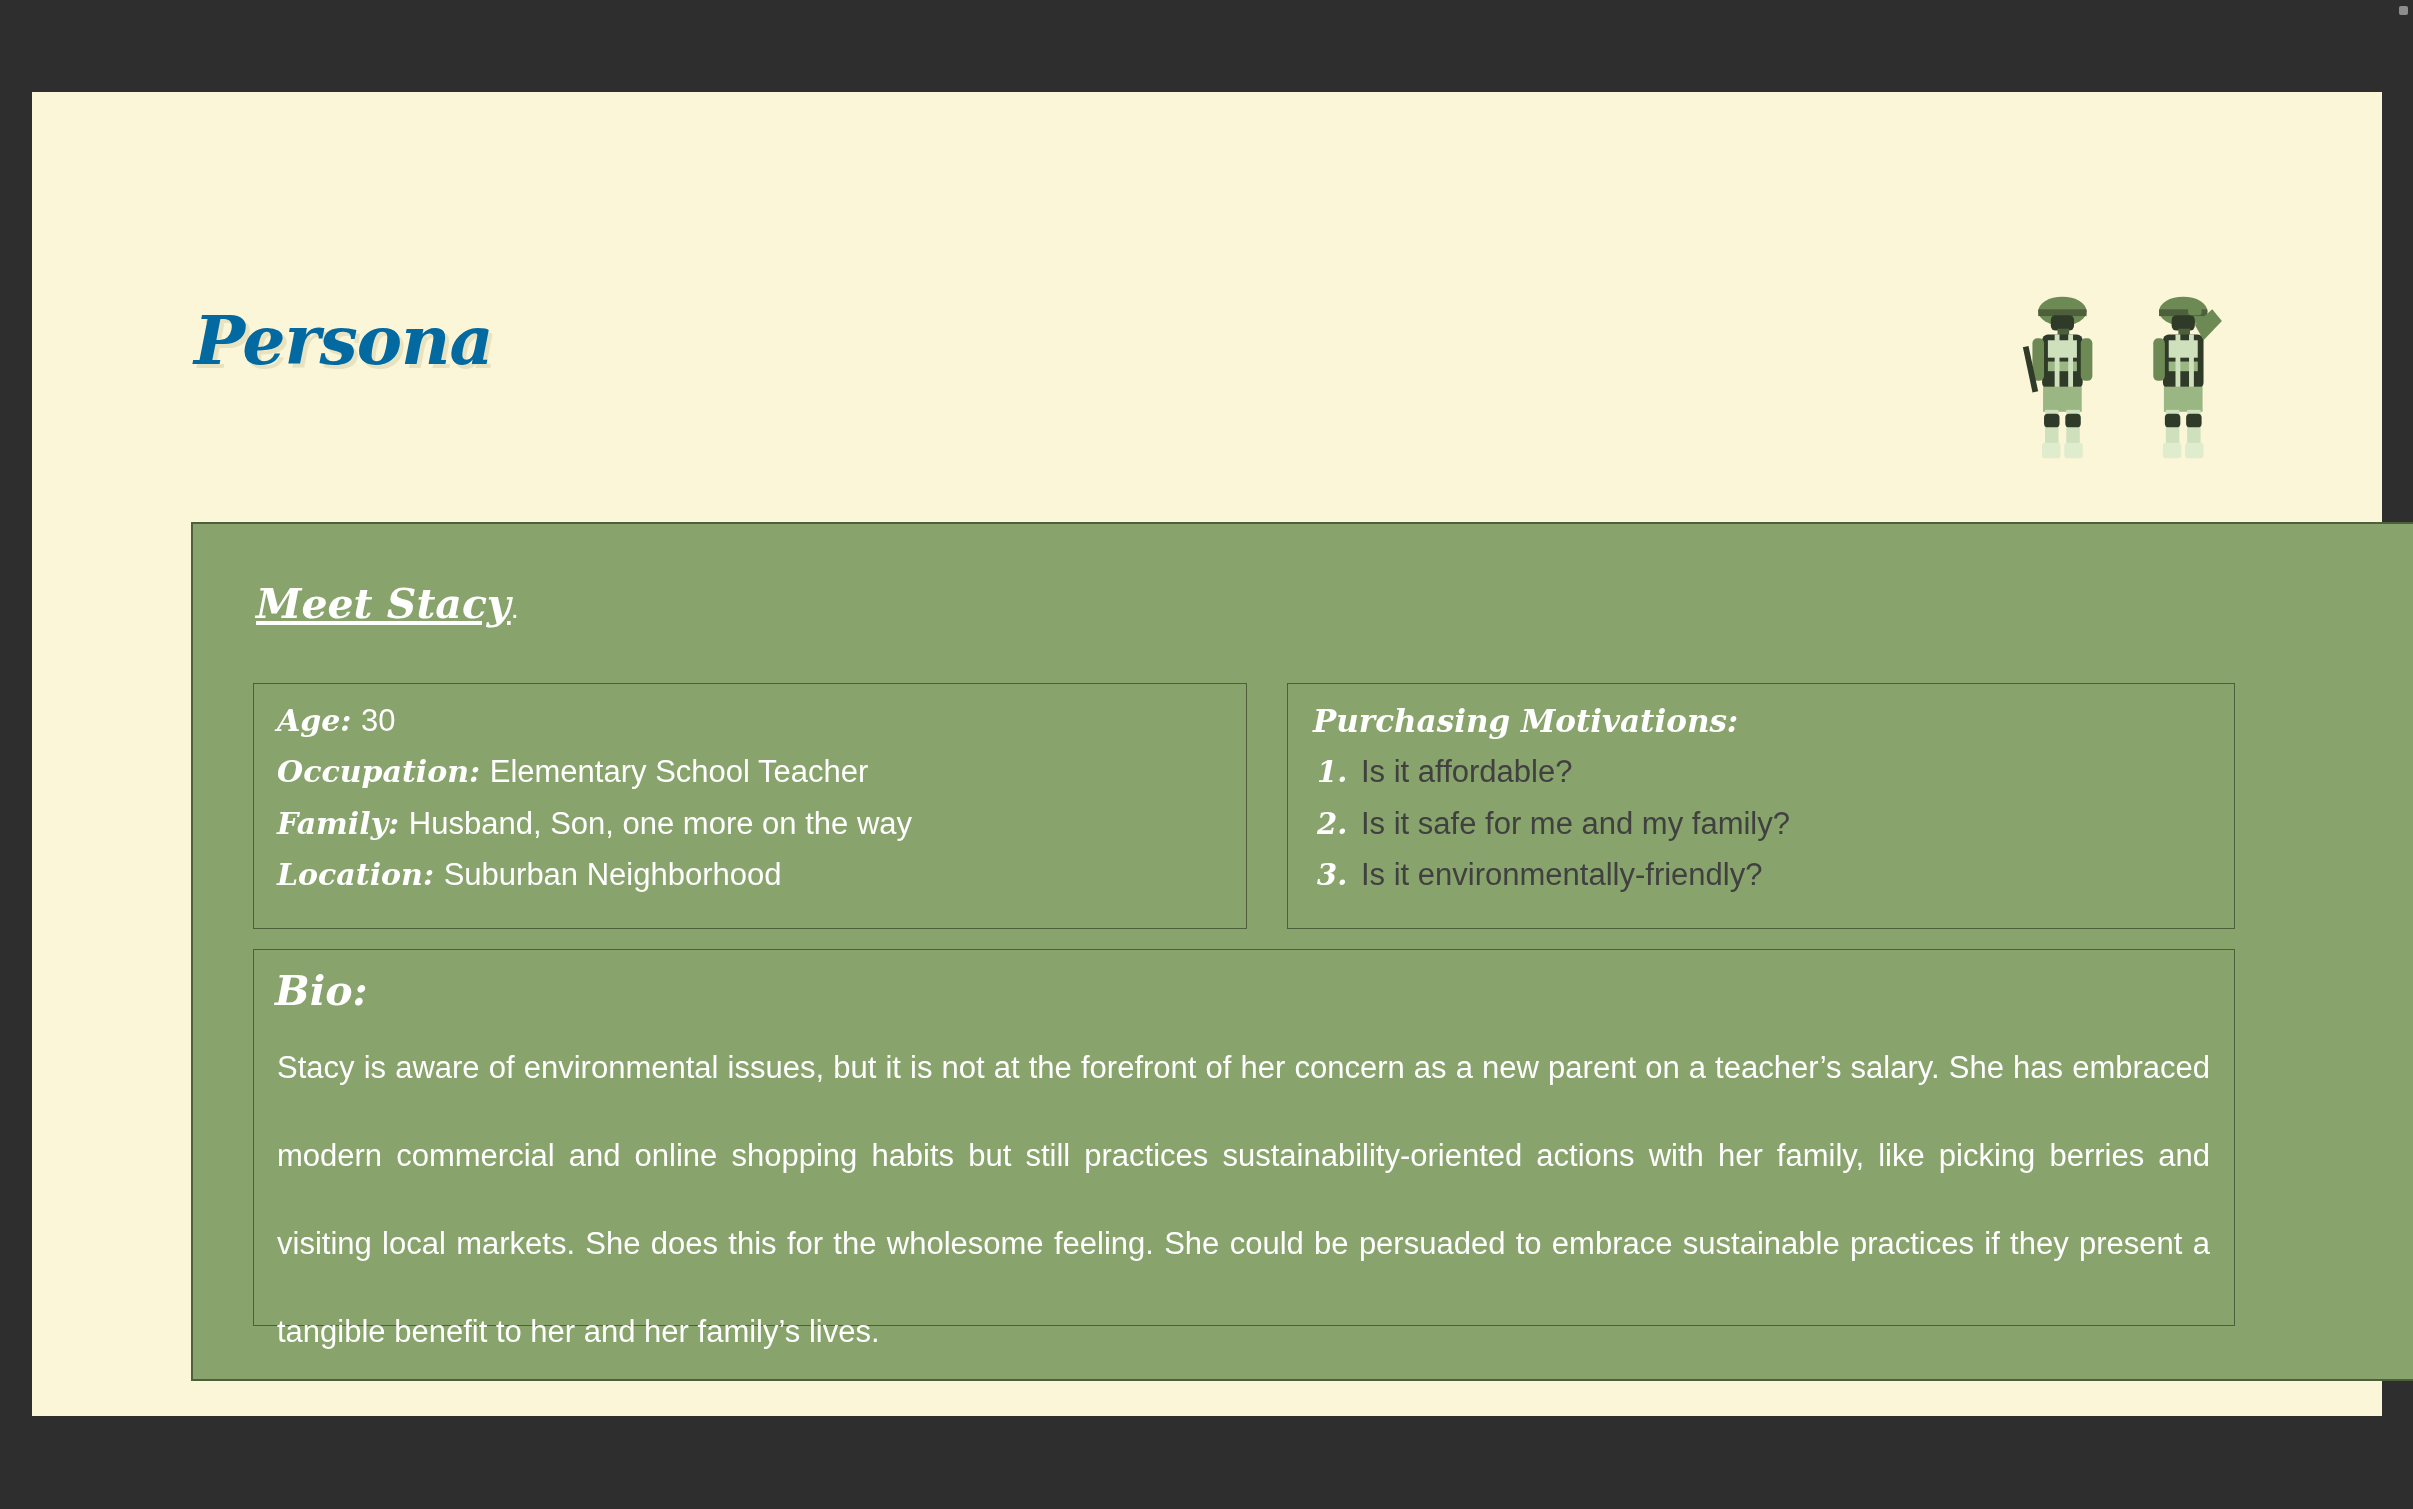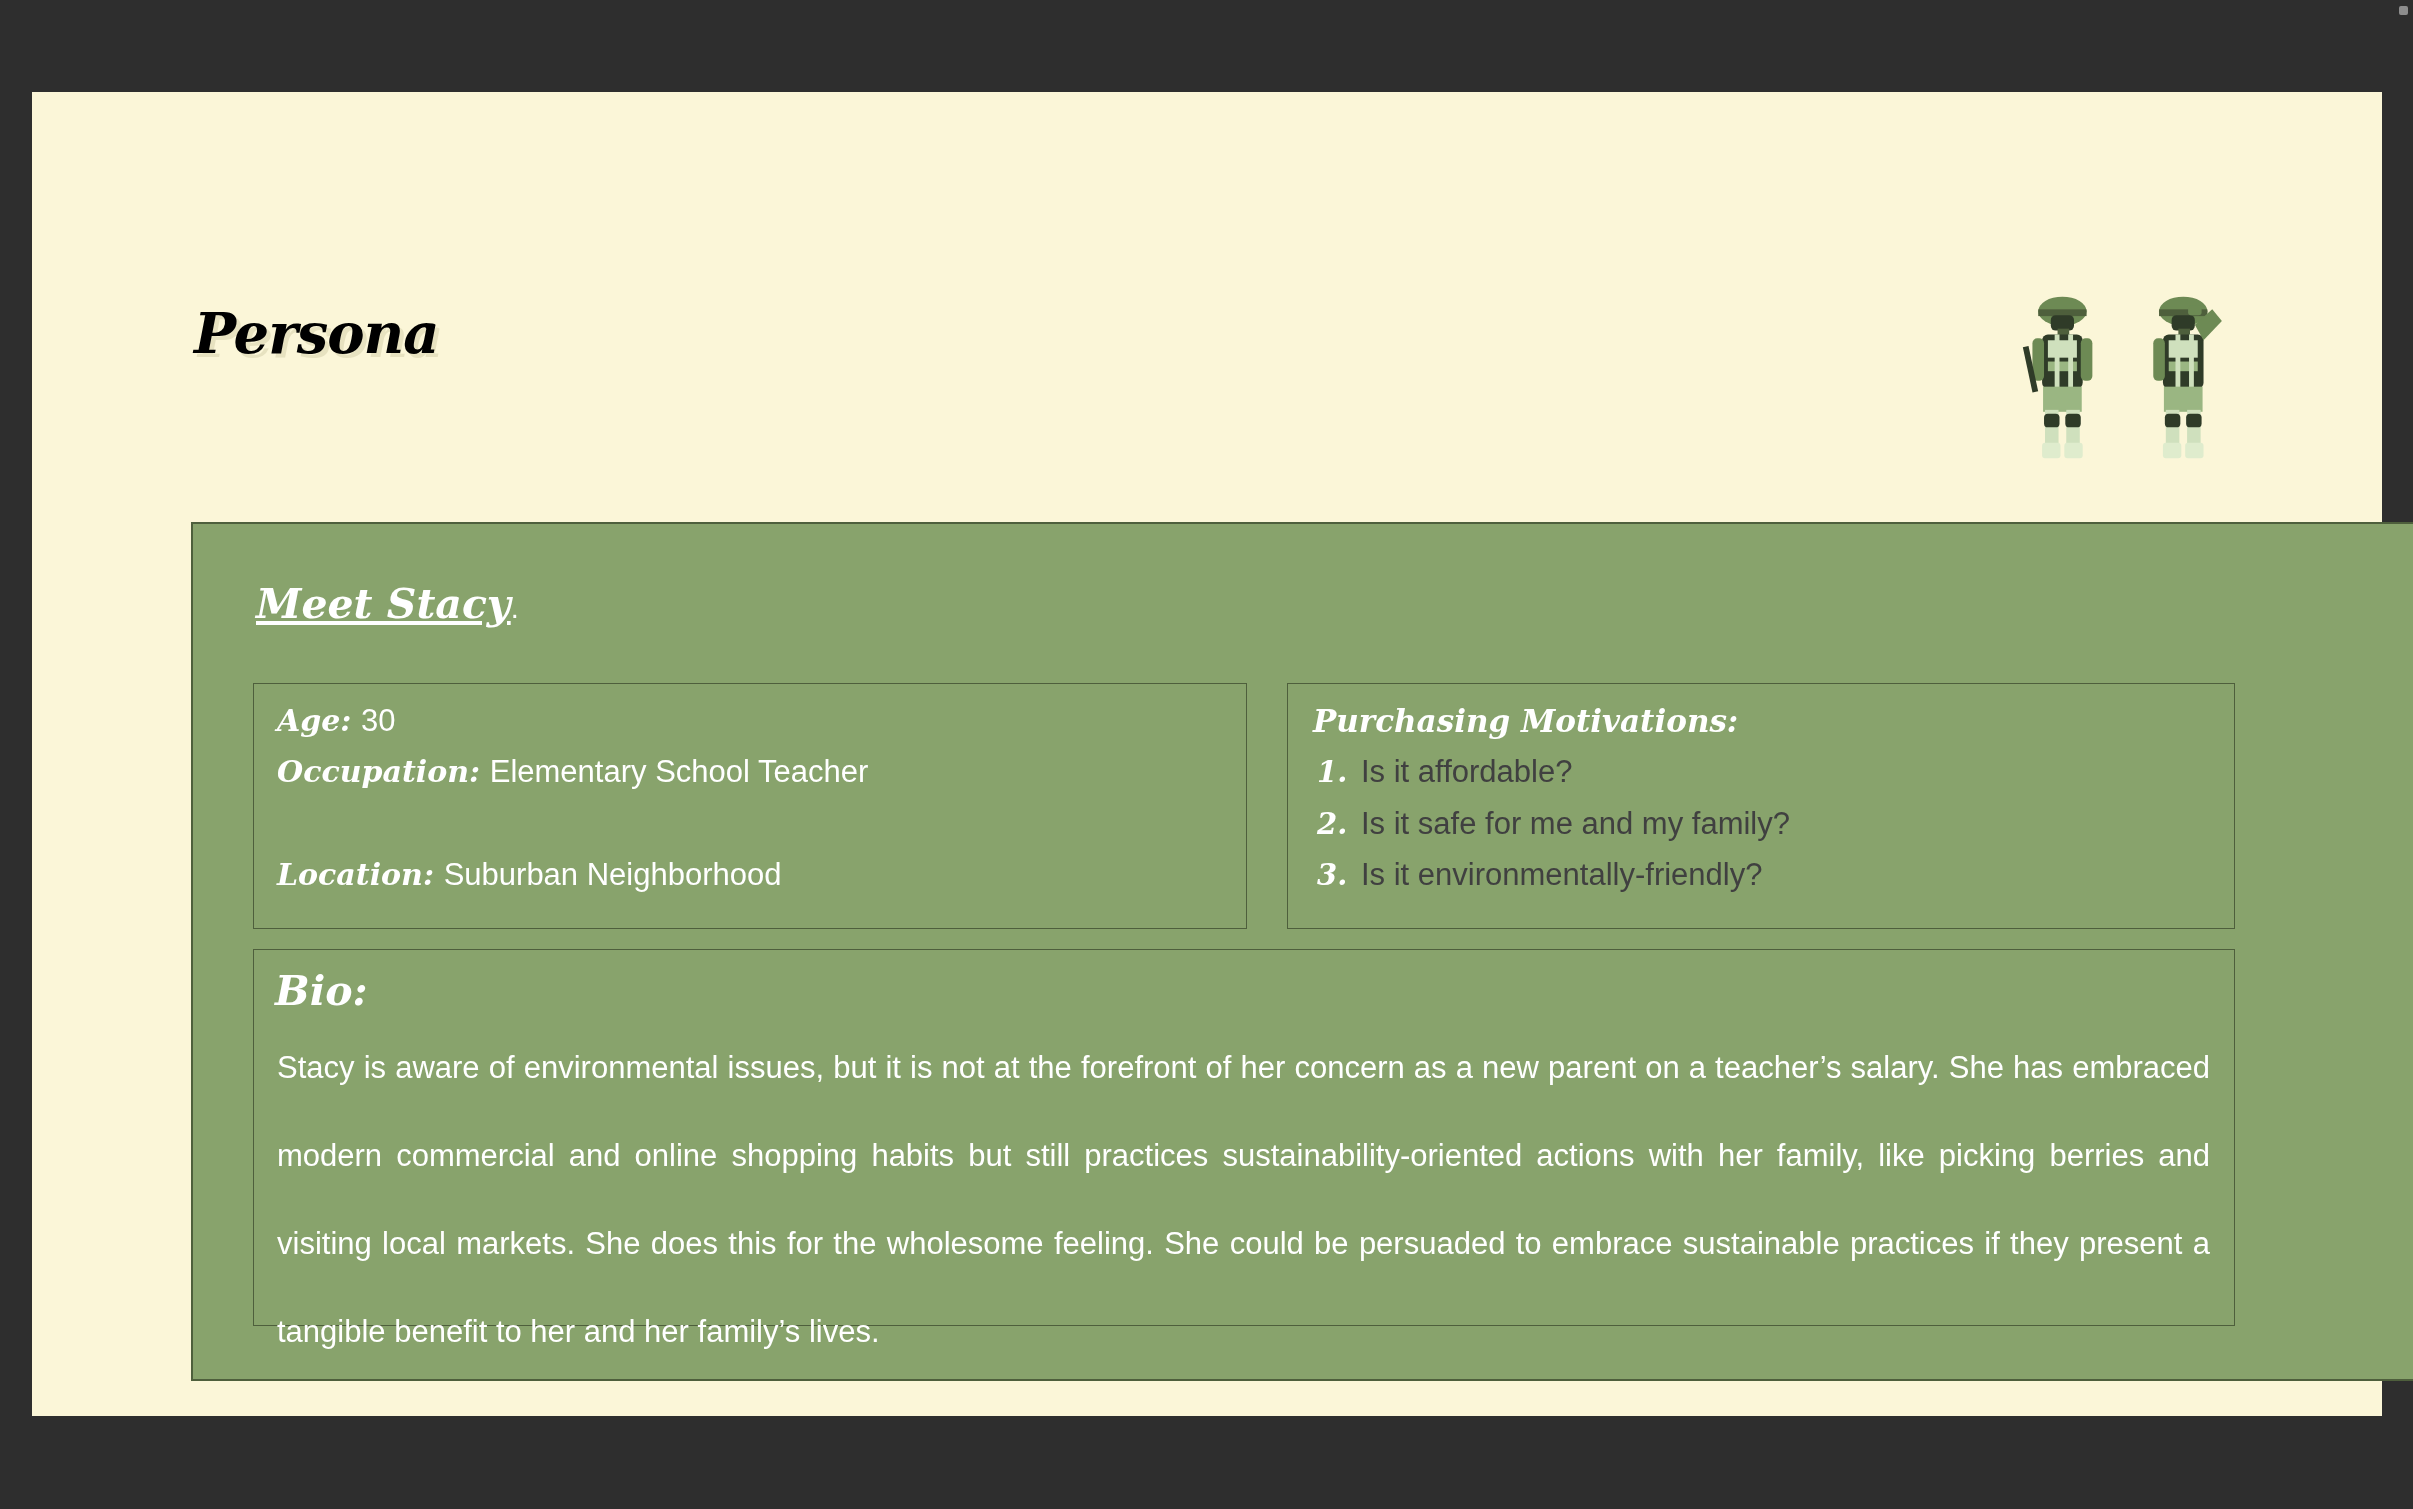--- a/index.html
+++ b/index.html
@@ -29,22 +29,22 @@
   }
 
   
   .title {
     position: absolute;
     left: 162px;
     top: 208px;
     font-family: "DejaVu Serif", serif;
     font-weight: bold;
     font-style: italic;
-    font-size: 56px;
-    color: #000000;
+    font-size: 68px;
+    color: #0369a1;
     letter-spacing: -1px;
     text-shadow: 3.9px 3.9px 0 #e7e2c0;
   }
 
   
   .soldiers {
     position: absolute;
     left: 1984px;
     top: 198px;
     width: 261px;
@@ -292,20 +292,23 @@
         <span class="name">Meet Stacy</span><span class="dot">.</span>
       </div>
 
       <div class="box" id="facts-box">
         <div class="fact-row r0">
           <span class="lbl">Age:</span><span class="val">30</span>
         </div>
         <div class="fact-row r1">
           <span class="lbl">Occupation:</span><span class="val">Elementary School Teacher</span>
         </div>
+        <div class="fact-row r2">
+          <span class="lbl">Family:</span><span class="val">Husband, Son, one more on the way</span>
+        </div>
         <div class="fact-row r3">
           <span class="lbl">Location:</span><span class="val">Suburban Neighborhood</span>
         </div>
       </div>
 
       <div class="box" id="motiv-box">
         <div class="motiv-title">Purchasing Motivations:</div>
         <div class="motiv-row m0">
           <span class="motiv-num">1.</span><span class="motiv-txt">Is it affordable?</span>
         </div>

